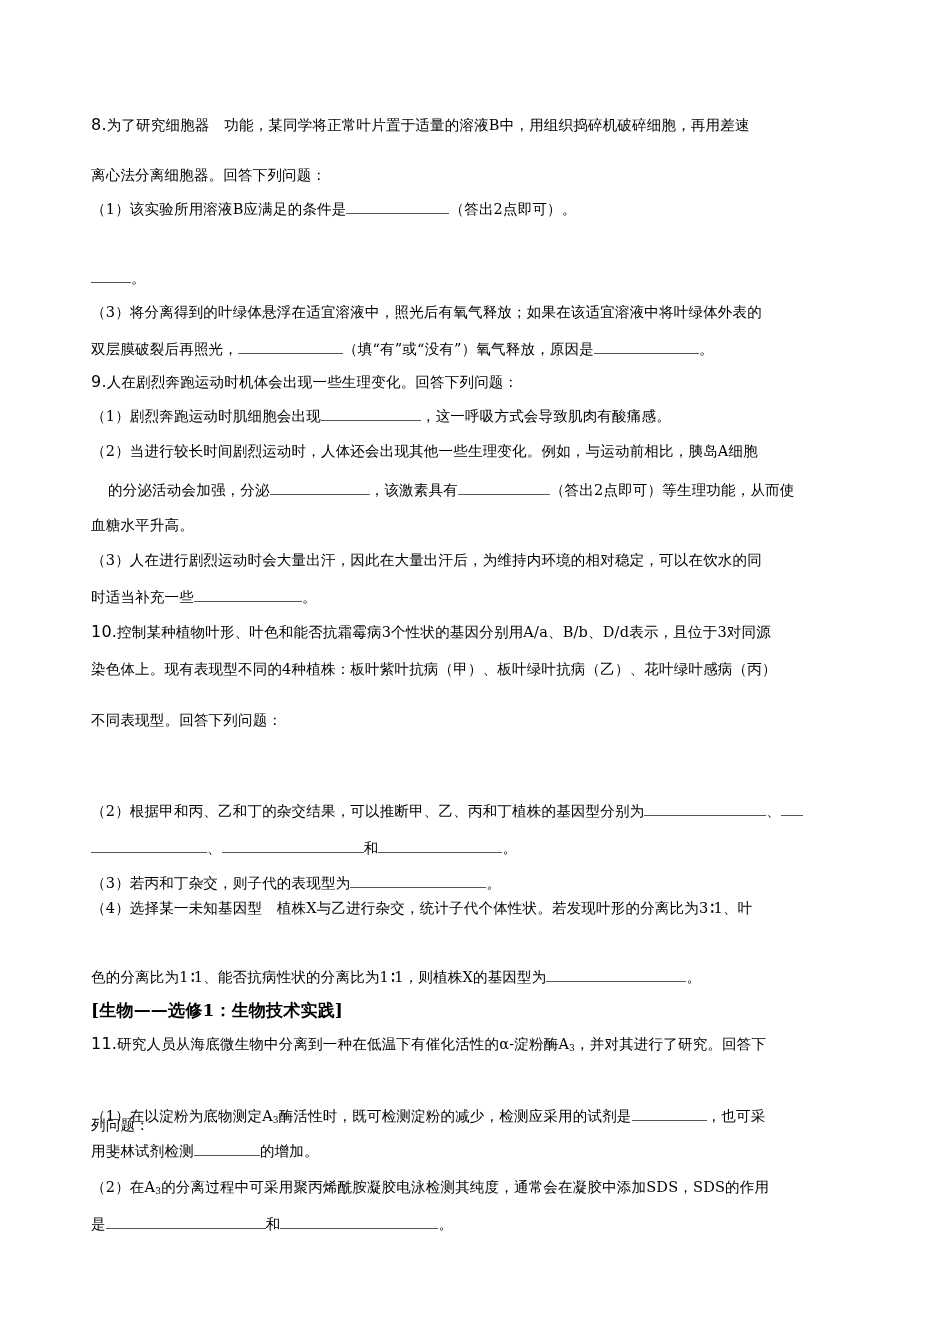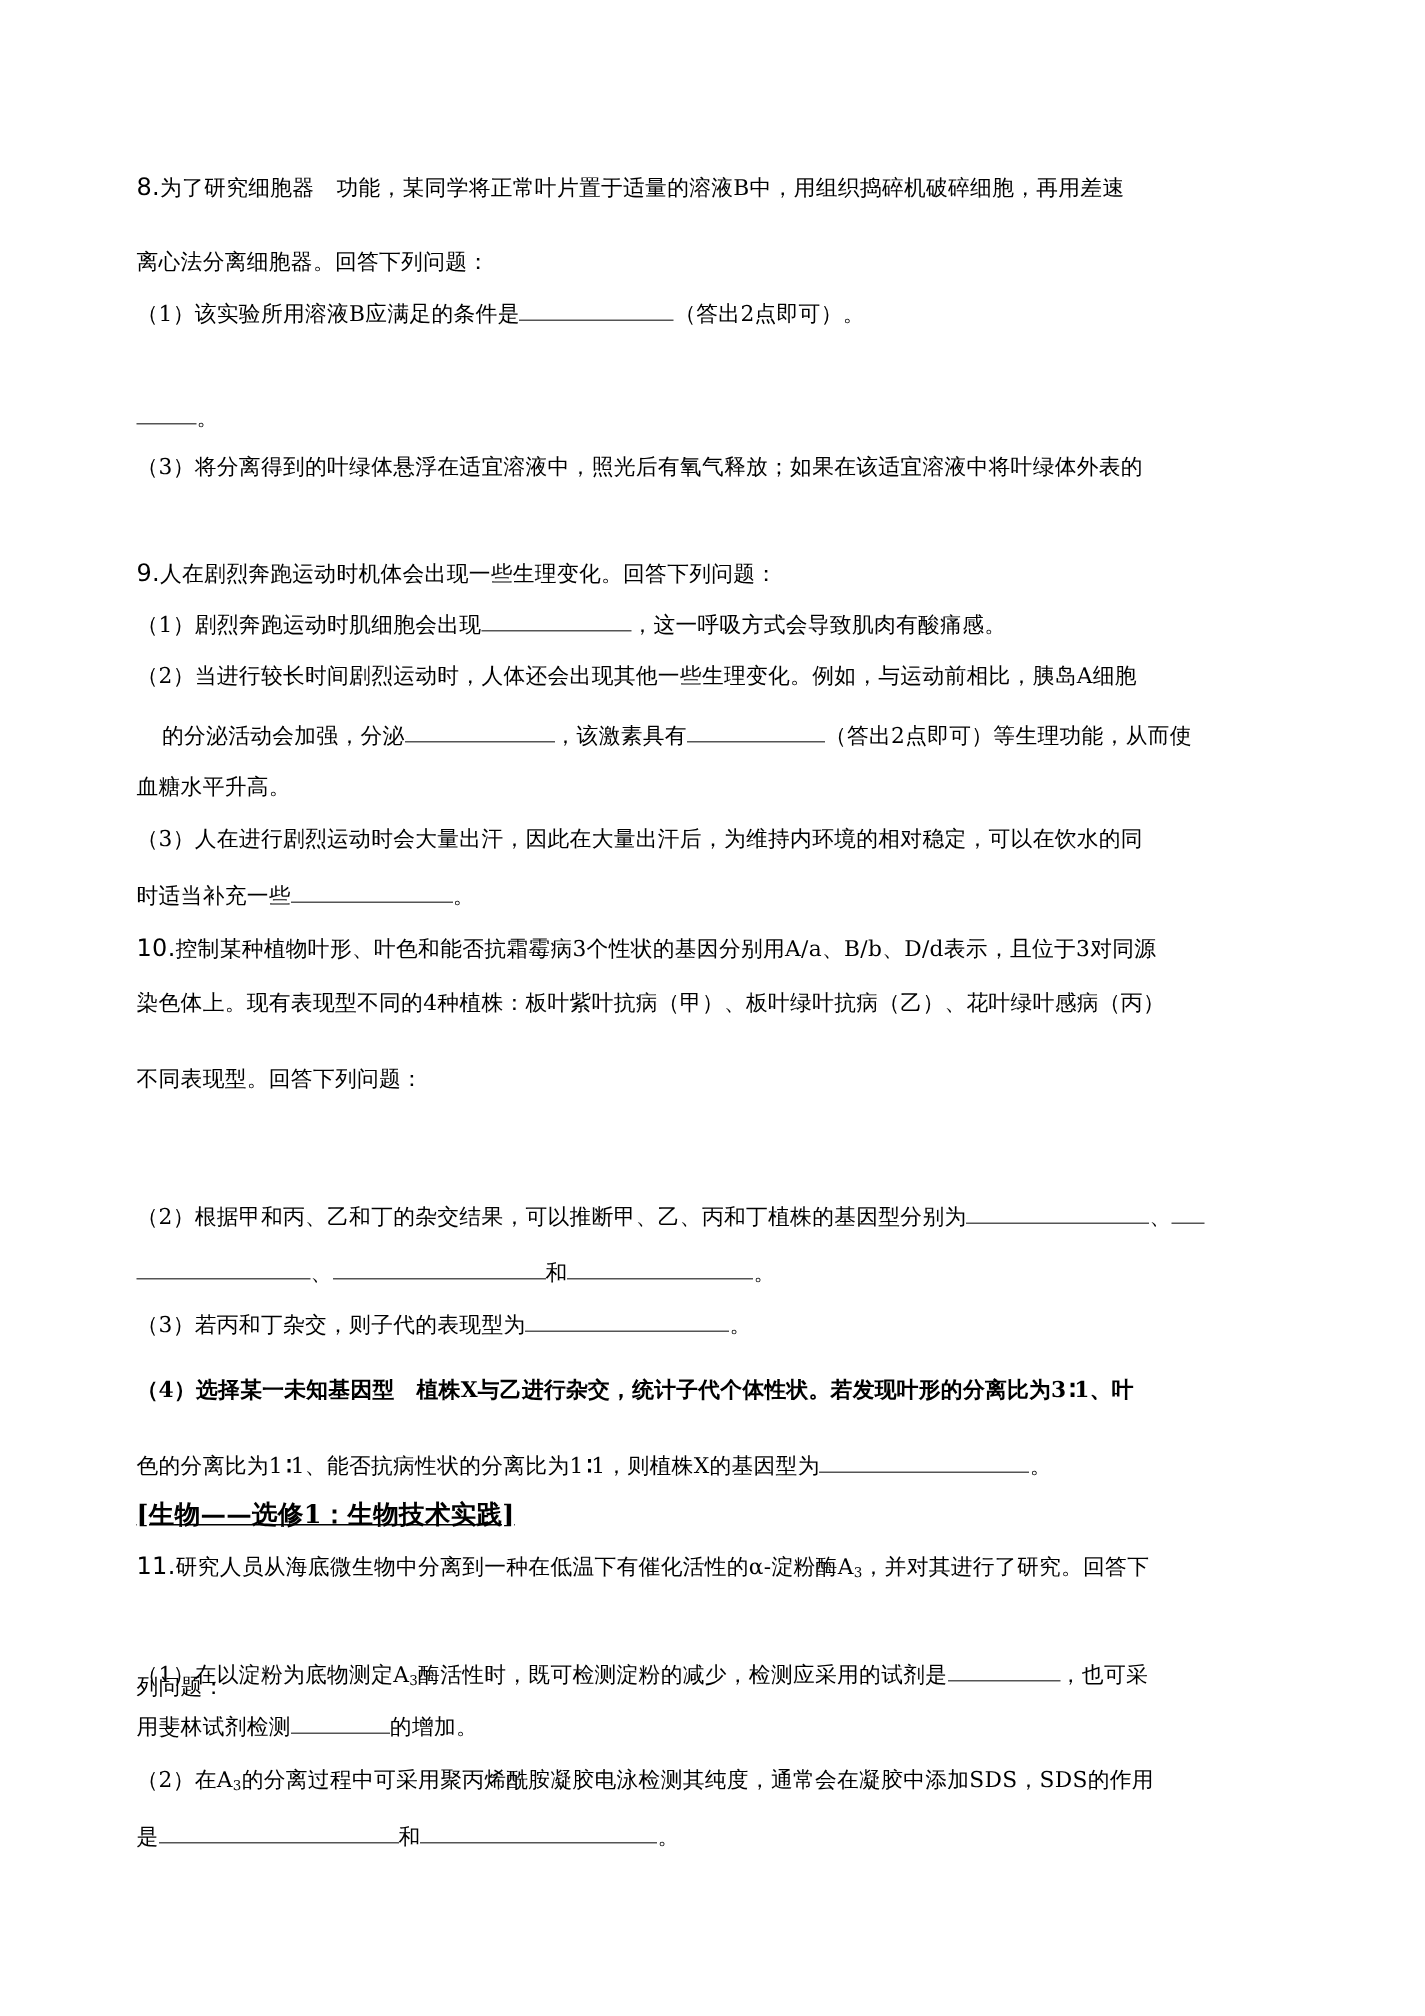--- a/index.html
+++ b/index.html
@@ -28,20 +28,23 @@
     <span class="qnum">8.</span><span>为了研究细胞器　功能，某同学将正常叶片置于适量的溶液B中，用组织捣碎机破碎细胞，再用差速</span>
   </div>
   <div class="ln" style="top:165px;">离心法分离细胞器。回答下列问题：</div>
   <div class="ln" style="top:199px;">
     <span>（1）该实验所用溶液B应满足的条件是</span><span class="blank" style="width:103px;"></span><span>（答出2点即可）。</span>
   </div>
   <div class="ln" style="top:268px;">
     <span class="blank" style="width:40px;"></span><span>。</span>
   </div>
   <div class="ln" style="top:302px;">（3）将分离得到的叶绿体悬浮在适宜溶液中，照光后有氧气释放；如果在该适宜溶液中将叶绿体外表的</div>
+  <div class="ln" style="top:339px;">
+    <span>双层膜破裂后再照光，</span><span class="blank" style="width:105px;"></span><span>（填“有”或“没有”）氧气释放，原因是</span><span class="blank" style="width:105px;"></span><span>。</span>
+  </div>
 
   <div class="ln" style="top:372px;">
     <span class="qnum">9.</span><span>人在剧烈奔跑运动时机体会出现一些生理变化。回答下列问题：</span>
   </div>
   <div class="ln" style="top:406px;">
     <span>（1）剧烈奔跑运动时肌细胞会出现</span><span class="blank" style="width:100px;"></span><span>，这一呼吸方式会导致肌肉有酸痛感。</span>
   </div>
   <div class="ln" style="top:441px;">（2）当进行较长时间剧烈运动时，人体还会出现其他一些生理变化。例如，与运动前相比，胰岛A细胞</div>
   <div class="ln" style="top:480px;margin-left:17px;">
     <span>的分泌活动会加强，分泌</span><span class="blank" style="width:100px;"></span><span>，该激素具有</span><span class="blank" style="width:92px;"></span><span>（答出2点即可）等生理功能，从而使</span>
@@ -59,26 +62,26 @@
   <div class="ln" style="top:710px;">不同表现型。回答下列问题：</div>
   <div class="ln" style="top:801px;">
     <span>（2）根据甲和丙、乙和丁的杂交结果，可以推断甲、乙、丙和丁植株的基因型分别为</span><span class="blank" style="width:122px;"></span><span>、</span><span class="blank" style="width:22px;"></span>
   </div>
   <div class="ln" style="top:838px;">
     <span class="blank" style="width:116px;"></span><span>、</span><span class="blank" style="width:142px;"></span><span>和</span><span class="blank" style="width:124px;"></span><span>。</span>
   </div>
   <div class="ln" style="top:873px;">
     <span>（3）若丙和丁杂交，则子代的表现型为</span><span class="blank" style="width:136px;"></span><span>。</span>
   </div>
-  <div class="ln" style="top:917px;font-weight:bold;">（4）选择某一未知基因型　植株X与乙进行杂交，统计子代个体性状。若发现叶形的分离比为3∶1、叶</div>
+  <div class="ln" style="top:898px;">（4）选择某一未知基因型　植株X与乙进行杂交，统计子代个体性状。若发现叶形的分离比为3∶1、叶</div>
   <div class="ln" style="top:967px;">
     <span>色的分离比为1∶1、能否抗病性状的分离比为1∶1，则植株X的基因型为</span><span class="blank" style="width:140px;"></span><span>。</span>
   </div>
 
-  <div class="ln section" style="top:1000px;text-decoration:underline;">[生物——选修1：生物技术实践]</div>
+  <div class="ln section" style="top:1000px;">[生物——选修1：生物技术实践]</div>
 
   <div class="ln" style="top:1034px;">
     <span class="qnum">11.</span><span>研究人员从海底微生物中分离到一种在低温下有催化活性的α-淀粉酶A</span><sub>3</sub><span>，并对其进行了研究。回答下</span>
   </div>
   <div class="ln" style="top:1071px;margin-top:44px;">列问题：</div>
   <div class="ln" style="top:1106px;">
     <span>（1）在以淀粉为底物测定A</span><sub>3</sub><span>酶活性时，既可检测淀粉的减少，检测应采用的试剂是</span><span class="blank" style="width:75px;"></span><span>，也可采</span>
   </div>
   <div class="ln" style="top:1141px;">
     <span>用斐林试剂检测</span><span class="blank" style="width:66px;"></span><span>的增加。</span>

